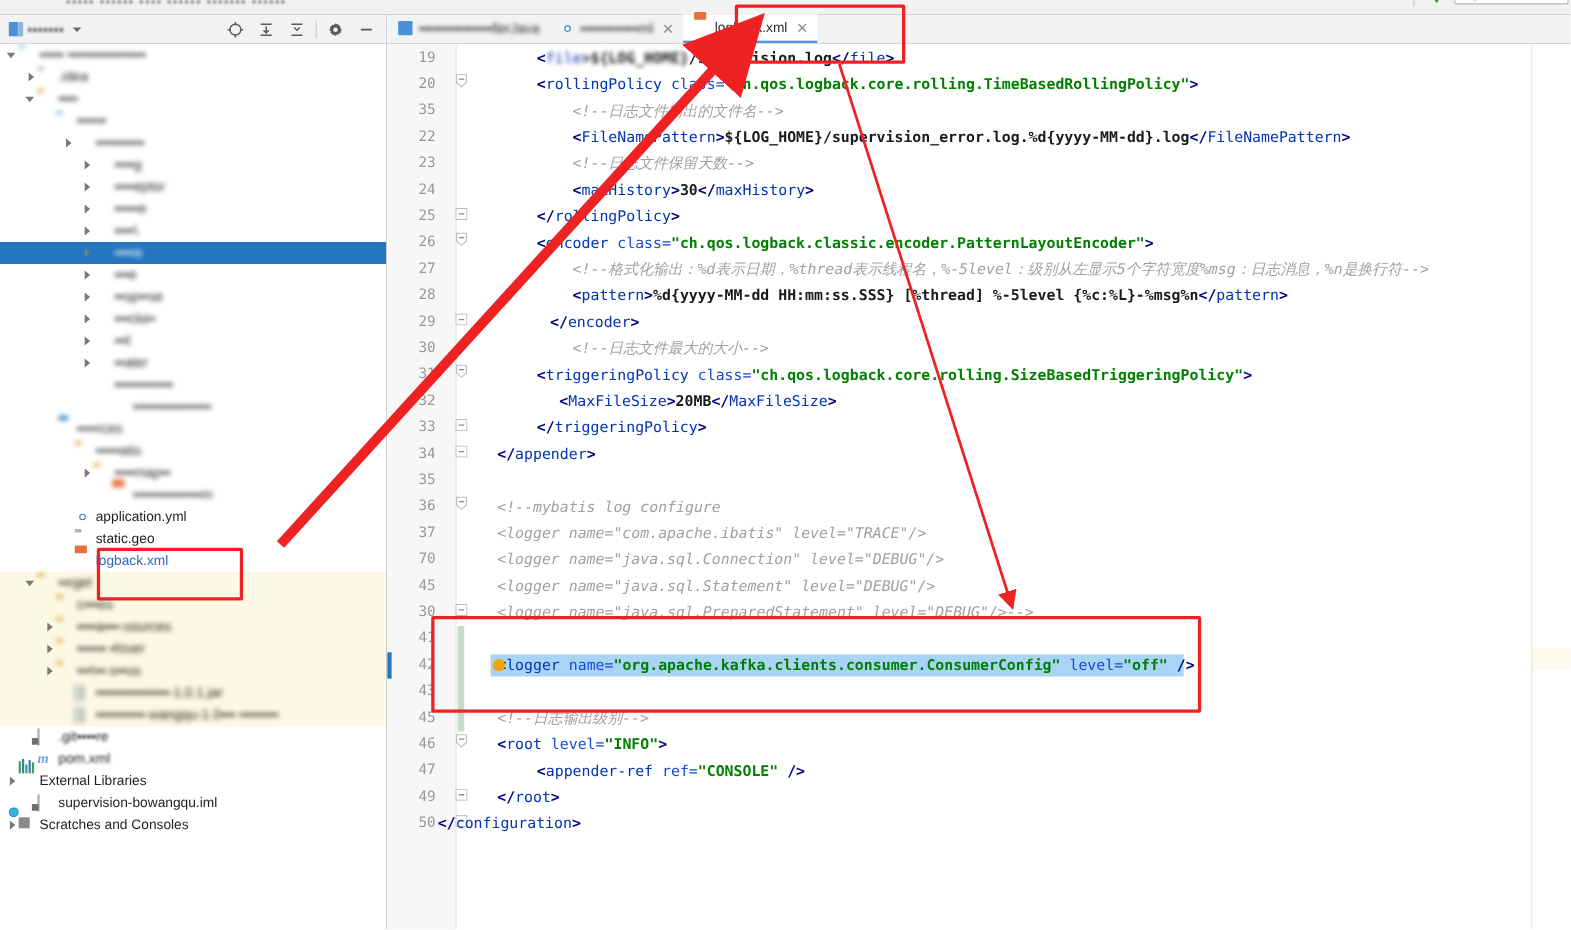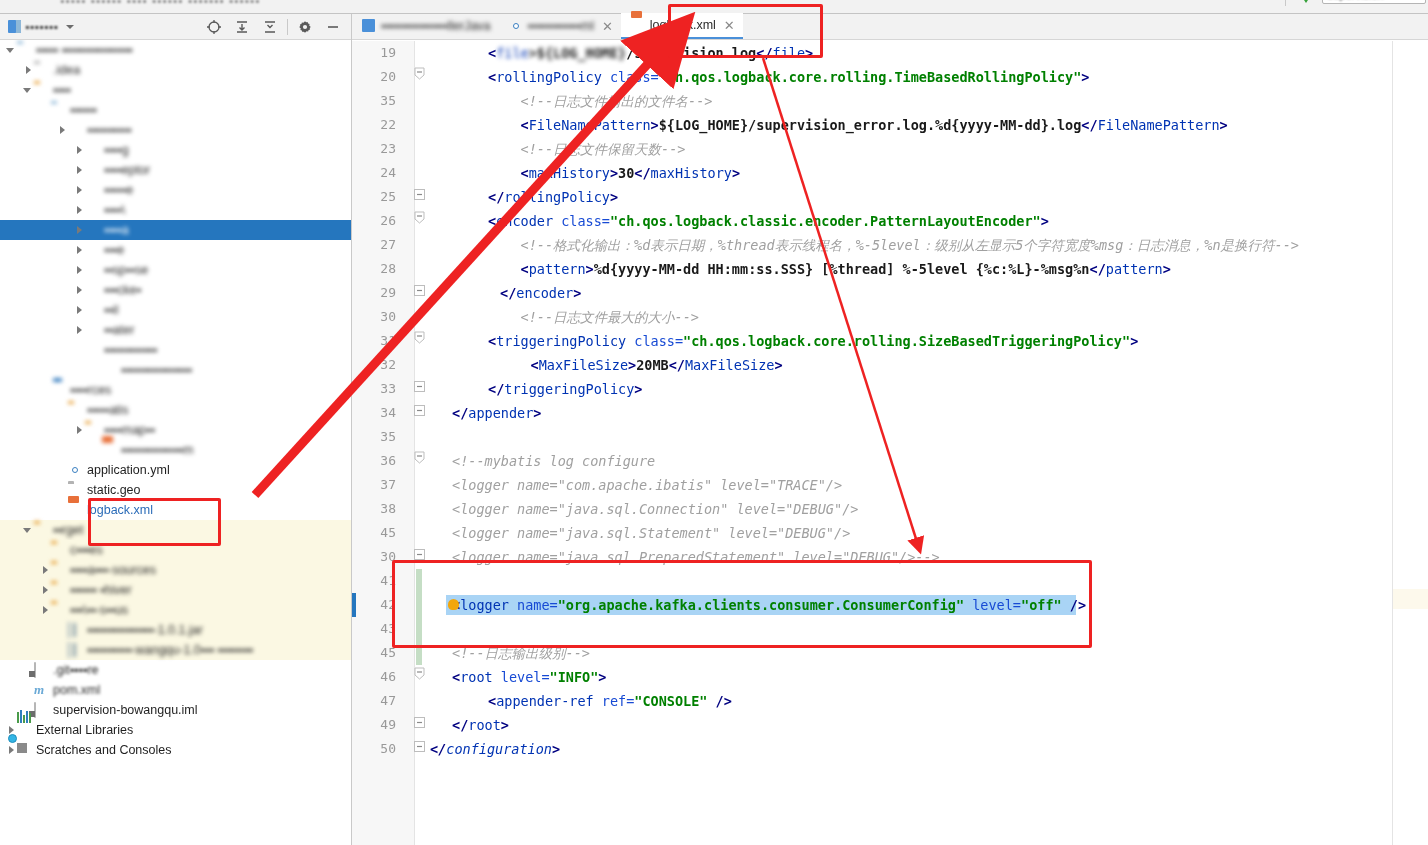--- a/index.html
+++ b/index.html
@@ -419,30 +419,30 @@
           <span class="ico"><span class="ic-iml"></span></span>
           <span class="lbl" style="">.git▪▪▪▪re</span>
         </div>
         <div class="row blur-light">
           <span style="width:23px;flex:none"></span>
           <span class="arrow"></span>
           <span class="ico"><span class="ic-maven">m</span></span>
           <span class="lbl" style="">pom.xml</span>
         </div>
         <div class="row">
+          <span style="width:6px;flex:none"></span>
+          <span class="arrow closed"></span>
+          <span class="ico"><span class="ic-lib"><i style="left:0;height:11px"></i><i style="left:3px;height:13px;background:#2f7fbe"></i><i style="left:6px;height:8px"></i><i style="left:9px;height:12px;background:#2f7fbe"></i><i style="left:12px;height:10px"></i></span></span>
+          <span class="lbl" style="">External Libraries</span>
+        </div>
+        <div class="row">
           <span style="width:23px;flex:none"></span>
           <span class="arrow"></span>
           <span class="ico"><span class="ic-iml"></span></span>
           <span class="lbl" style="">supervision-bowangqu.iml</span>
-        </div>
-        <div class="row">
-          <span style="width:6px;flex:none"></span>
-          <span class="arrow closed"></span>
-          <span class="ico"><span class="ic-lib"><i style="left:0;height:11px"></i><i style="left:3px;height:13px;background:#2f7fbe"></i><i style="left:6px;height:8px"></i><i style="left:9px;height:12px;background:#2f7fbe"></i><i style="left:12px;height:10px"></i></span></span>
-          <span class="lbl" style="">External Libraries</span>
         </div>
         <div class="row">
           <span style="width:6px;flex:none"></span>
           <span class="arrow closed"></span>
           <span class="ico"><span class="ic-scratch"><span class="sq"></span><span class="cl"></span></span></span>
           <span class="lbl" style="">Scratches and Consoles</span>
         </div>
       </div>
   </div>
 
@@ -489,36 +489,36 @@
           <div class="ln"><span class="num">28</span><span class="code" style="left: 136px;">&nbsp;&nbsp;&nbsp;&nbsp;<span class="k-tag">&lt;</span><span class="k-name">pattern</span><span class="k-tag">&gt;</span><span class="k-txt">%d{yyyy-MM-dd HH:mm:ss.SSS} [%thread] %-5level {%c:%L}-%msg%n</span><span class="k-tag">&lt;/</span><span class="k-name">pattern</span><span class="k-tag">&gt;</span></span></div>
           <div class="ln"><span class="num">29</span><span class="fold"><svg width="11" height="11" viewBox="0 0 11 11">
                 <rect x="0.5" y="0.5" width="10" height="10" fill="#fff" stroke="#bdbdbd"></rect>
                 <path d="M3 5.5h5" stroke="#8a8a8a" stroke-width="1.2"></path>
               </svg></span><span class="code" style="left: 148px;"><span class="k-tag">&lt;/</span><span class="k-name">encoder</span><span class="k-tag">&gt;</span></span></div>
           <div class="ln"><span class="num">30</span><span class="code" style="left: 136px;">&nbsp;&nbsp;&nbsp;&nbsp;<span class="k-cmt">&lt;!--日志文件最大的大小--&gt;</span></span></div>
           <div class="ln"><span class="num">31</span><span class="fold"><svg width="11" height="13" viewBox="0 0 11 13">
                 <path d="M1 1h9v7l-4.5 4L1 8z" fill="#fff" stroke="#bdbdbd"></path>
                 <path d="M3 5h5" stroke="#8a8a8a" stroke-width="1.2"></path>
               </svg></span><span class="code" style="left: 136px;"><span class="k-tag">&lt;</span><span class="k-name">triggeringPolicy</span><span class="k-attr"> class=</span><span class="k-val">"ch.qos.logback.core.rolling.SizeBasedTriggeringPolicy"</span><span class="k-tag">&gt;</span></span></div>
-          <div class="ln"><span class="num">32</span><span class="code" style="left: 146px;">&nbsp;&nbsp;&nbsp;&nbsp;<span class="k-tag">&lt;</span><span class="k-name">MaxFileSize</span><span class="k-tag">&gt;</span><span class="k-txt">20MB</span><span class="k-tag">&lt;/</span><span class="k-name">MaxFileSize</span><span class="k-tag">&gt;</span></span></div>
+          <div class="ln"><span class="num">32</span><span class="code" style="left: 124px;">&nbsp;&nbsp;&nbsp;&nbsp;<span class="k-tag">&lt;</span><span class="k-name">MaxFileSize</span><span class="k-tag">&gt;</span><span class="k-txt">20MB</span><span class="k-tag">&lt;/</span><span class="k-name">MaxFileSize</span><span class="k-tag">&gt;</span></span></div>
           <div class="ln"><span class="num">33</span><span class="fold"><svg width="11" height="11" viewBox="0 0 11 11">
                 <rect x="0.5" y="0.5" width="10" height="10" fill="#fff" stroke="#bdbdbd"></rect>
                 <path d="M3 5.5h5" stroke="#8a8a8a" stroke-width="1.2"></path>
               </svg></span><span class="code" style="left: 136px;"><span class="k-tag">&lt;/</span><span class="k-name">triggeringPolicy</span><span class="k-tag">&gt;</span></span></div>
           <div class="ln"><span class="num">34</span><span class="fold"><svg width="11" height="11" viewBox="0 0 11 11">
                 <rect x="0.5" y="0.5" width="10" height="10" fill="#fff" stroke="#bdbdbd"></rect>
                 <path d="M3 5.5h5" stroke="#8a8a8a" stroke-width="1.2"></path>
               </svg></span><span class="code" style="left: 100px;"><span class="k-tag">&lt;/</span><span class="k-name">appender</span><span class="k-tag">&gt;</span></span></div>
           <div class="ln"><span class="num">35</span><span class="code" style="left: 136px;"></span></div>
           <div class="ln"><span class="num">36</span><span class="fold"><svg width="11" height="13" viewBox="0 0 11 13">
                 <path d="M1 1h9v7l-4.5 4L1 8z" fill="#fff" stroke="#bdbdbd"></path>
                 <path d="M3 5h5" stroke="#8a8a8a" stroke-width="1.2"></path>
               </svg></span><span class="code" style="left: 100px;"><span class="k-cmt">&lt;!--mybatis log configure</span></span></div>
           <div class="ln"><span class="num">37</span><span class="code" style="left: 100px;"><span class="k-cmt">&lt;logger name="com.apache.ibatis" level="TRACE"/&gt;</span></span></div>
-          <div class="ln"><span class="num">38</span><span class="code" style="left: 100px;"><span class="k-cmt">&lt;logger name="java.sql.Connection" level="DEBUG"/&gt;</span></span></div>
+          <div class="ln"><span class="num">70</span><span class="code" style="left: 100px;"><span class="k-cmt">&lt;logger name="java.sql.Connection" level="DEBUG"/&gt;</span></span></div>
           <div class="ln"><span class="num">45</span><span class="code" style="left: 100px;"><span class="k-cmt">&lt;logger name="java.sql.Statement" level="DEBUG"/&gt;</span></span></div>
           <div class="ln"><span class="num">30</span><span class="fold"><svg width="11" height="11" viewBox="0 0 11 11">
                 <rect x="0.5" y="0.5" width="10" height="10" fill="#fff" stroke="#bdbdbd"></rect>
                 <path d="M3 5.5h5" stroke="#8a8a8a" stroke-width="1.2"></path>
               </svg></span><span class="code" style="left: 100px;"><span class="k-cmt">&lt;logger name="java.sql.PreparedStatement" level="DEBUG"/&gt;--&gt;</span></span></div>
           <div class="ln"><span class="num">41</span><span class="code" style="left: 136px;"></span></div>
           <div class="ln hl-caret"><span class="num">42</span><span class="codebg" style="left: 94px; width: 630px;"></span><span class="code" style="left: 100px;"><span class="k-tag">&lt;</span><span class="k-name">logger</span><span class="k-attr"> name=</span><span class="k-val">"org.apache.kafka.clients.consumer.ConsumerConfig"</span><span class="k-attr"> level=</span><span class="k-val">"off"</span><span class="k-tag"> /&gt;</span></span><span class="bulb" style="left: 96px;"></span><span class="caretline-mark"></span></div>
           <div class="ln"><span class="num">43</span><span class="code" style="left: 136px;"></span></div>
           <div class="ln"><span class="num">45</span><span class="code" style="left: 100px;"><span class="k-cmt">&lt;!--日志输出级别--&gt;</span></span></div>
           <div class="ln"><span class="num">46</span><span class="fold"><svg width="11" height="13" viewBox="0 0 11 13">
@@ -526,21 +526,21 @@
                 <path d="M3 5h5" stroke="#8a8a8a" stroke-width="1.2"></path>
               </svg></span><span class="code" style="left: 100px;"><span class="k-tag">&lt;</span><span class="k-name">root</span><span class="k-attr"> level=</span><span class="k-val">"INFO"</span><span class="k-tag">&gt;</span></span></div>
           <div class="ln"><span class="num">47</span><span class="code" style="left: 136px;"><span class="k-tag">&lt;</span><span class="k-name">appender-ref</span><span class="k-attr"> ref=</span><span class="k-val">"CONSOLE"</span><span class="k-tag"> /&gt;</span></span></div>
           <div class="ln"><span class="num">49</span><span class="fold"><svg width="11" height="11" viewBox="0 0 11 11">
                 <rect x="0.5" y="0.5" width="10" height="10" fill="#fff" stroke="#bdbdbd"></rect>
                 <path d="M3 5.5h5" stroke="#8a8a8a" stroke-width="1.2"></path>
               </svg></span><span class="code" style="left: 100px;"><span class="k-tag">&lt;/</span><span class="k-name">root</span><span class="k-tag">&gt;</span></span></div>
           <div class="ln"><span class="num">50</span><span class="fold"><svg width="11" height="11" viewBox="0 0 11 11">
                 <rect x="0.5" y="0.5" width="10" height="10" fill="#fff" stroke="#bdbdbd"></rect>
                 <path d="M3 5.5h5" stroke="#8a8a8a" stroke-width="1.2"></path>
-              </svg></span><span class="code" style="left: 78px; font-style: italic;"><span class="k-tag">&lt;/</span><span class="k-name">configuration</span><span class="k-tag">&gt;</span></span></div>
+              </svg></span><span class="code" style="left: 46px;"><span class="k-tag">&lt;/</span><span class="k-name">configuration</span><span class="k-tag">&gt;</span></span></div>
         </div>
       <div class="stripe">
         <div class="caretband" id="caretband" style="top: 548px;"></div>
       </div>
     <div class="greenbar" style="top: 528px; height: 96px;"></div>
       </div>
   </div>
 
   <svg class="arrow-svg" id="arrows">
       <defs>

